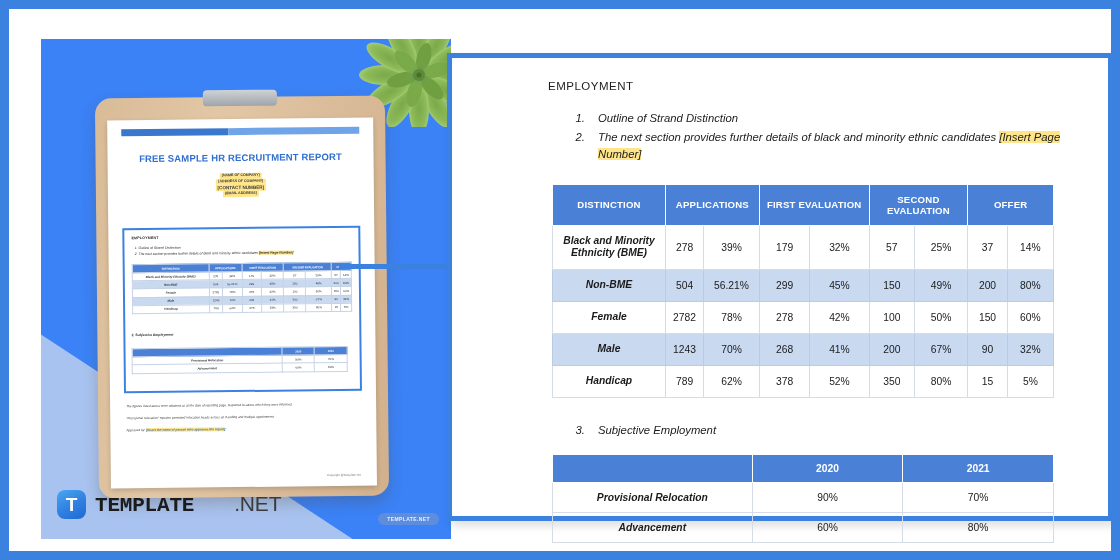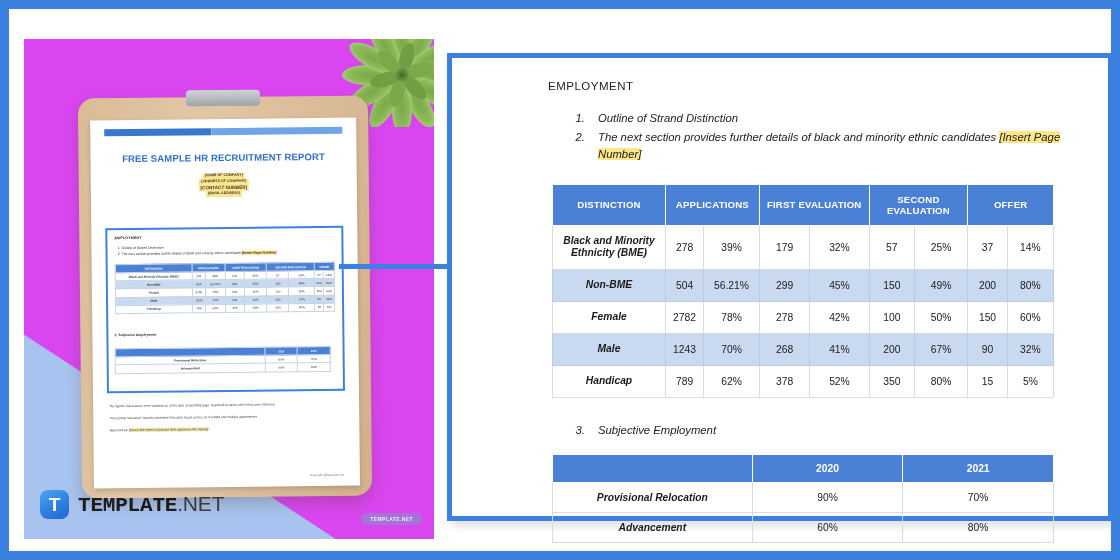--- a/index.html
+++ b/index.html
@@ -17,23 +17,23 @@
   }
   #page {
     position: absolute; left: 9px; top: 9px;
     width: 1102px; height: 542px;
     background: #ffffff;
     overflow: hidden;
   }
 
   
   #left-panel {
-    position: absolute; left: 15px; top: 30px;
+    position: absolute; left: 32px; top: 30px;
     width: 410px; height: 500px;
-    background: #d946ef;
+    background: #3b82f6;
     overflow: hidden;
   }
   
   #diagonal {
     position: absolute; left: 0; bottom: 0;
     width: 410px; height: 330px;
     background: #a8c3ef;
     clip-path: polygon(0 38%, 76% 100%, 0 100%);
   }
   #watermark-badge {
@@ -48,21 +48,21 @@
   #logo { position: absolute; left: 16px; bottom: 20px; display: flex; align-items: center; gap: 9px; }
   #logo-mark {
     width: 29px; height: 29px; border-radius: 8px;
     background: linear-gradient(150deg,#4aa7f0 0%,#2f7fe0 55%,#1f6ad0 100%);
     color: #fff; font-weight: bold; font-size: 19px;
     display: flex; align-items: center; justify-content: center;
     font-family: "Liberation Sans", sans-serif;
   }
   #logo-text { font-size: 21px; color: #1b1b1b; letter-spacing: -.2px; white-space: nowrap; }
   #logo-text .b { font-weight: bold; font-family: Liberation Mono, monospace; }
-  #logo-text .n { font-weight: normal; color: #3a3a3a; }
+  #logo-text .n { font-weight: normal; color: #3a3a3a; margin-left: 40px; }
 
   
   #plant { position: absolute; left: 300px; top: -8px; width: 145px; height: 96px; }
   #plant svg { display: block; }
 
   
   #clipboard {
     position: absolute; left: 56px; top: 58px;
     width: 290px; height: 400px;
     background: linear-gradient(100deg,#d9bb97 0%,#e2c7a6 35%,#d2b08c 100%);

